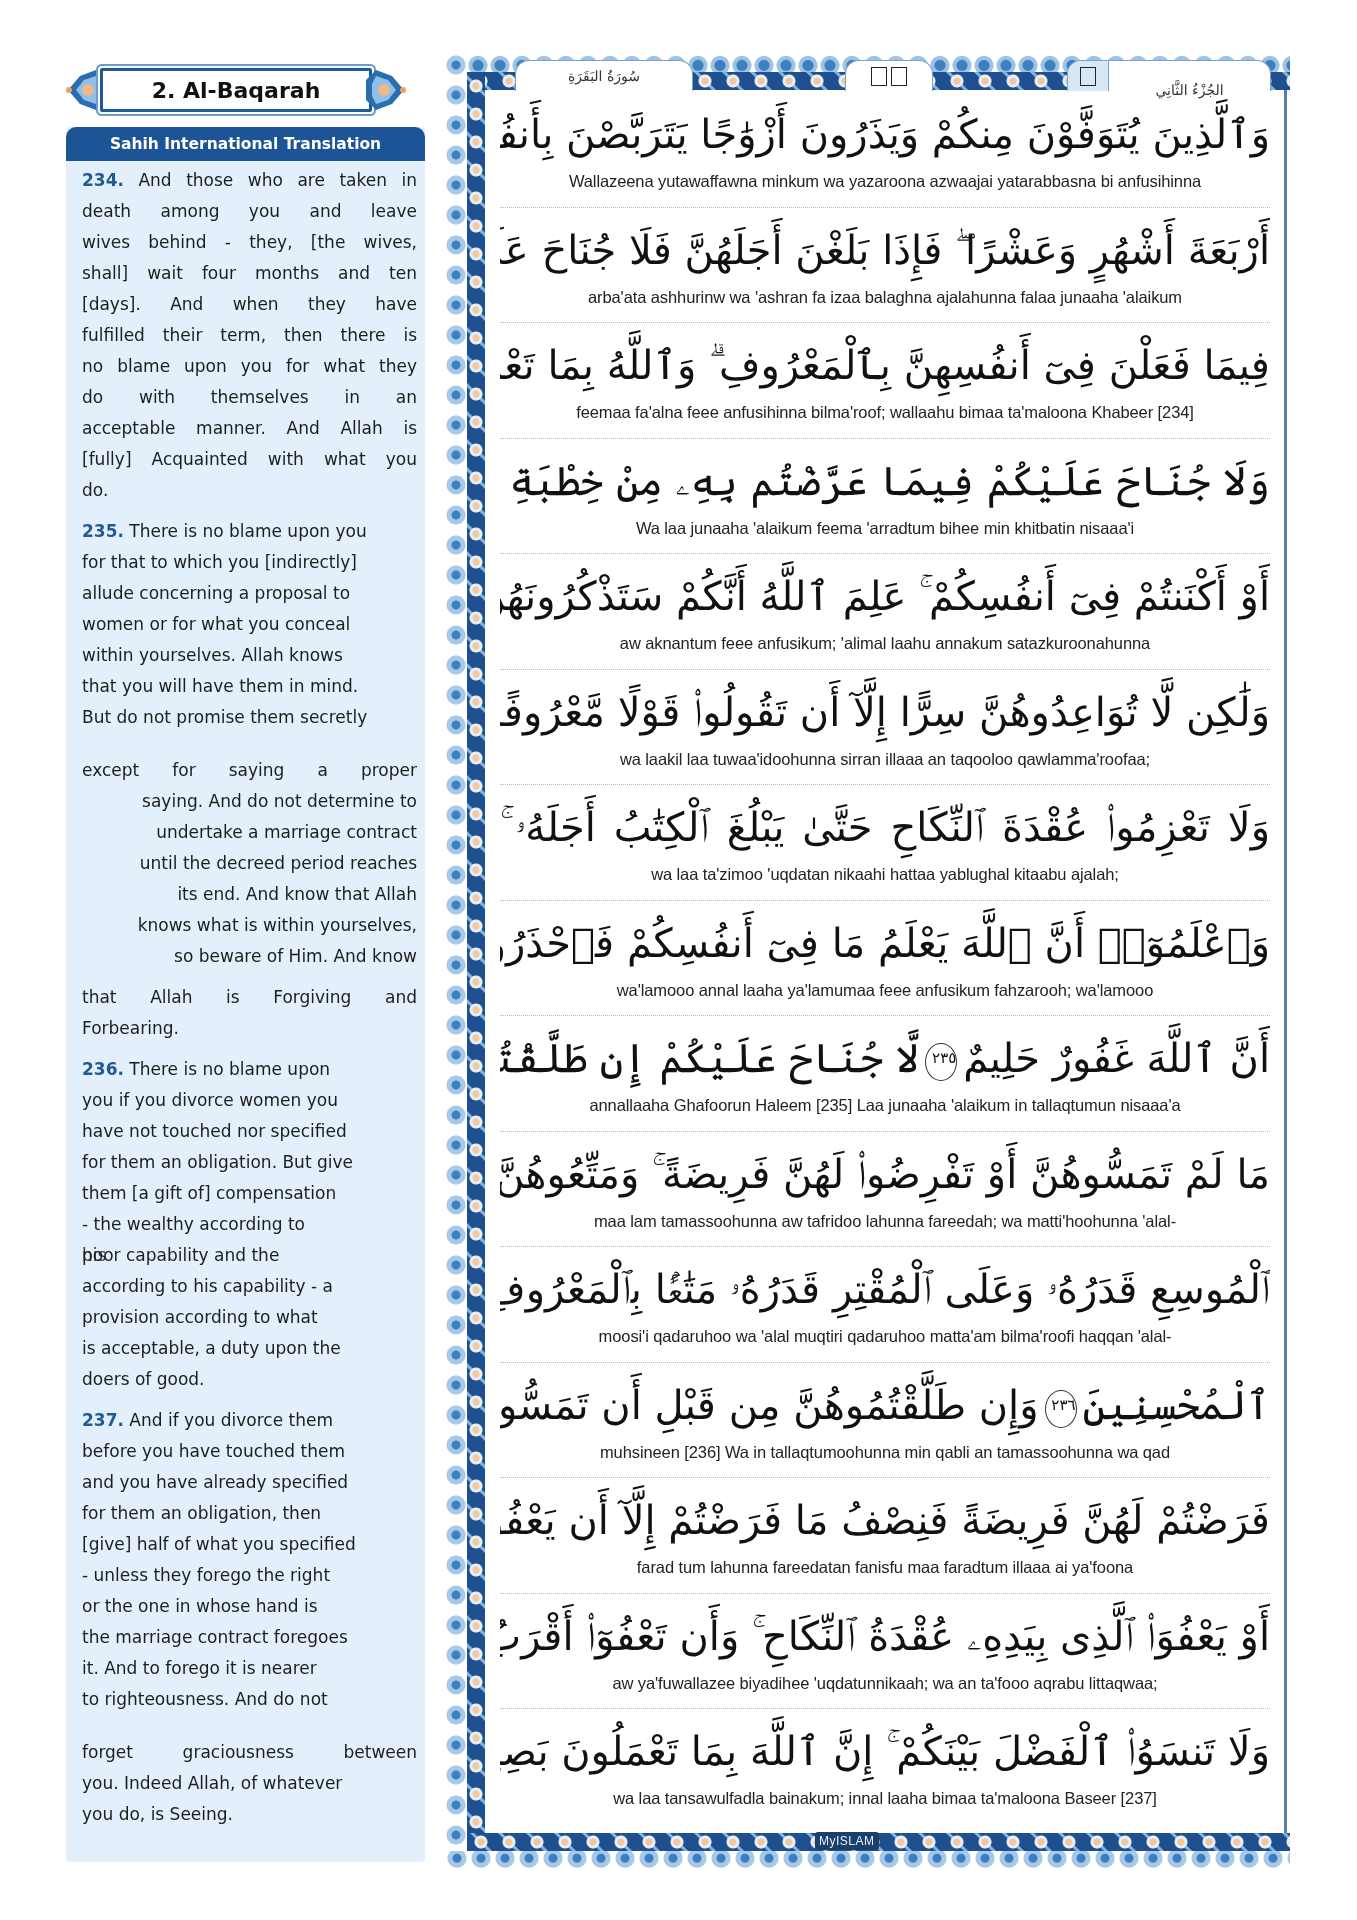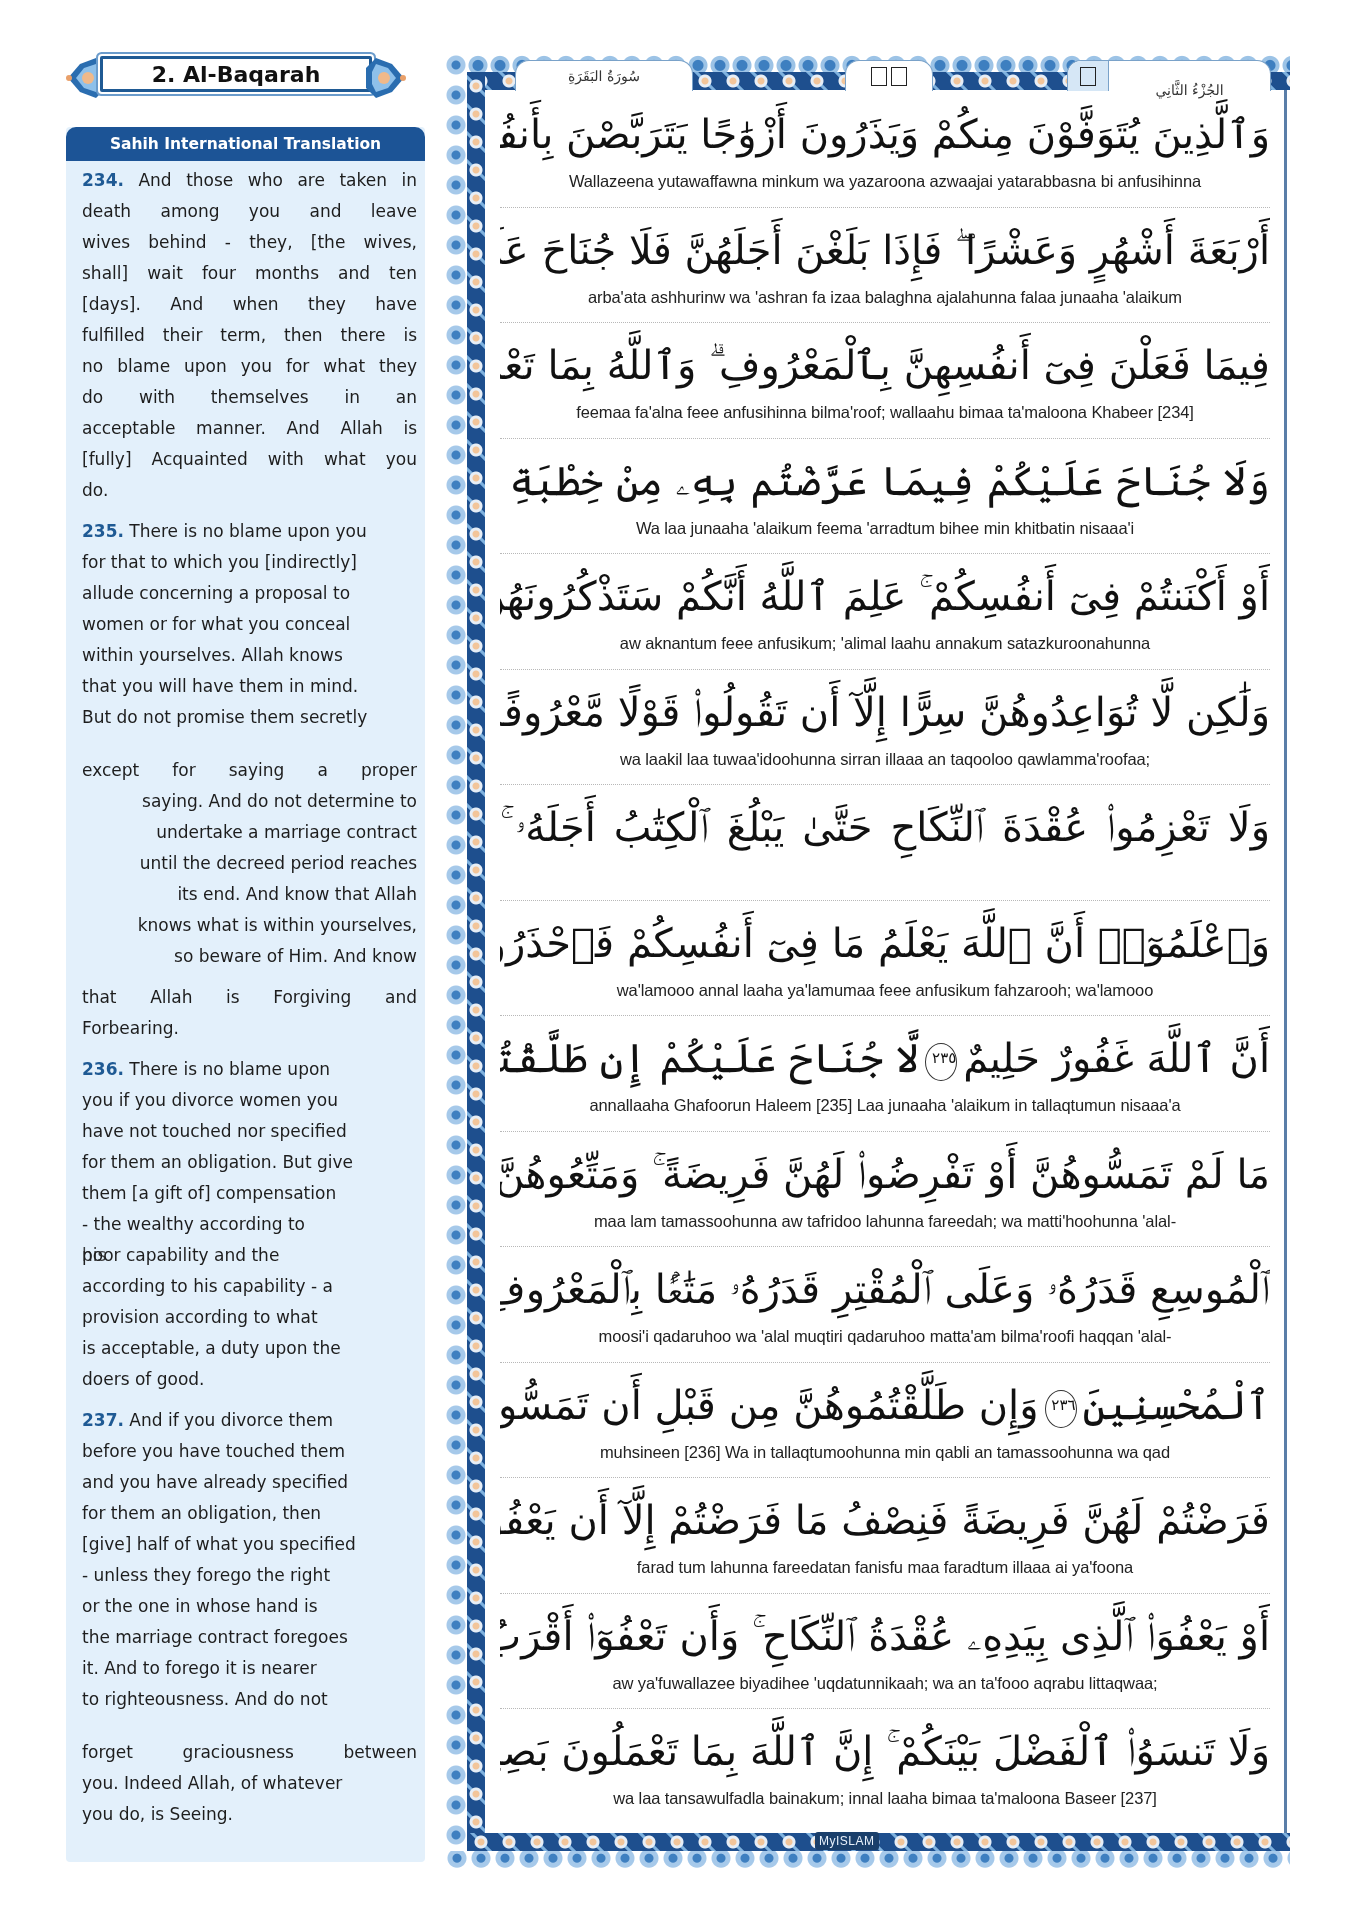--- a/index.html
+++ b/index.html
@@ -1,20 +1,20 @@
 <!DOCTYPE html>
 <html><head>
 <meta charset="utf-8">
 <style>
   html, body { margin: 0; padding: 0; background: #ffffff; }
   body { width: 1357px; height: 1920px; position: relative; overflow: hidden; font-family: "DejaVu Sans", sans-serif; }
 
   
   .title-banner {
-    position: absolute; left: 66px; top: 52px; width: 340px; height: 44px;
+    position: absolute; left: 66px; top: 64px; width: 340px; height: 52px;
   }
   .title-banner .frame {
     position: absolute; left: 34px; right: 34px; top: 4px; bottom: 4px;
     border: 3px solid #1f5a94; background: #fff; border-radius: 2px;
     box-shadow: 0 0 0 2px #fff, 0 0 0 4px #6b9ccc;
     display: flex; align-items: center; justify-content: center;
   }
   .title-banner .title {
     font-family: "DejaVu Sans", sans-serif; font-weight: bold; font-size: 22px; color: #111;
   }
@@ -251,20 +251,21 @@
       <div class="vline">
         <div class="arabic"><span>أَوْ أَكْنَنتُمْ فِىٓ أَنفُسِكُمْ ۚ عَلِمَ ٱللَّهُ أَنَّكُمْ سَتَذْكُرُونَهُنَّ</span></div>
         <div class="translit">aw aknantum feee anfusikum; 'alimal laahu annakum satazkuroonahunna</div>
       </div>
       <div class="vline">
         <div class="arabic"><span>وَلَٰكِن لَّا تُوَاعِدُوهُنَّ سِرًّا إِلَّآ أَن تَقُولُوا۟ قَوْلًا مَّعْرُوفًا ۚ</span></div>
         <div class="translit">wa laakil laa tuwaa'idoohunna sirran illaaa an taqooloo qawlamma'roofaa;</div>
       </div>
       <div class="vline">
         <div class="arabic"><span>وَلَا تَعْزِمُوا۟ عُقْدَةَ ٱلنِّكَاحِ حَتَّىٰ يَبْلُغَ ٱلْكِتَٰبُ أَجَلَهُۥ ۚ</span></div>
+        <div class="translit">wa laa ta'zimoo 'uqdatan nikaahi hattaa yablughal kitaabu ajalah;</div>
       </div>
       <div class="vline">
         <div class="arabic"><span>وَٱعْلَمُوٓا۟ أَنَّ ٱللَّهَ يَعْلَمُ مَا فِىٓ أَنفُسِكُمْ فَٱحْذَرُوهُ ۚ وَٱعْلَمُوٓا۟</span></div>
         <div class="translit">wa'lamooo annal laaha ya'lamumaa feee anfusikum fahzarooh; wa'lamooo</div>
       </div>
       <div class="vline">
         <div class="arabic"><span>أَنَّ ٱللَّهَ غَفُورٌ حَلِيمٌ</span><span class="ayah-marker">٢٣٥</span><span>لَّا جُنَاحَ عَلَيْكُمْ إِن طَلَّقْتُمُ ٱلنِّسَآءَ</span></div>
         <div class="translit">annallaaha Ghafoorun Haleem [235] Laa junaaha 'alaikum in tallaqtumun nisaaa'a</div>
       </div>
       <div class="vline">

